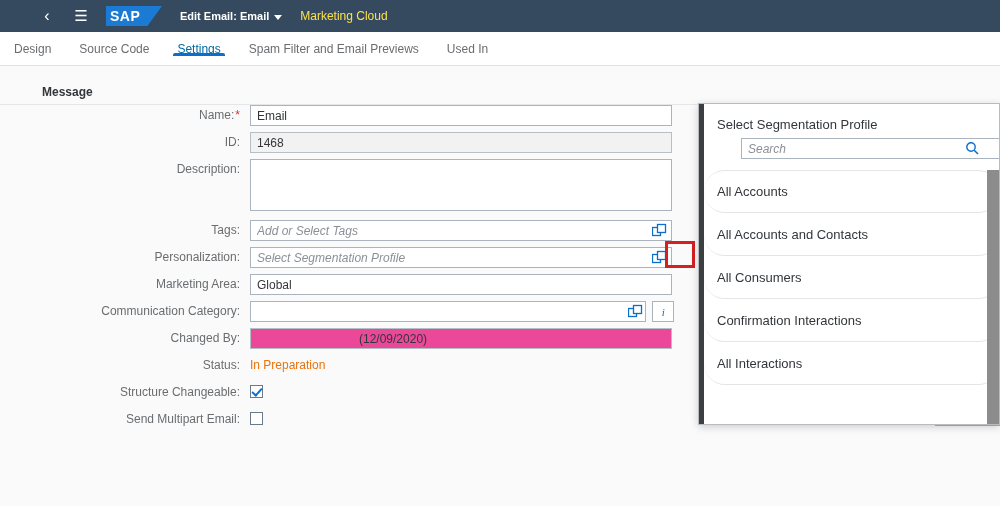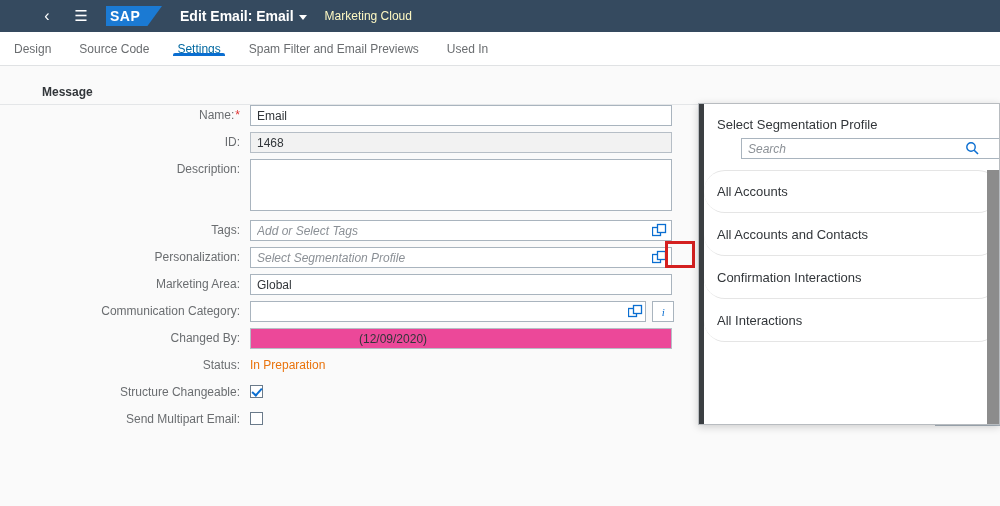--- a/index.html
+++ b/index.html
@@ -32,28 +32,28 @@
     position:absolute; inset:0;
     background:#1b7ad3;
     clip-path: polygon(0 0, 100% 0, 74% 100%, 0 100%);
   }
   .sap-logo .txt{
     position:absolute; left:4px; top:2px;
     color:#fff; font-weight:bold; font-size:14px; letter-spacing:.5px;
     font-family:"Liberation Sans", sans-serif;
   }
   .app-title{
-    margin-left:18px; color:#fff; font-weight:bold; font-size:14px;
+    margin-left:18px; color:#fff; font-weight:bold; font-size:11px;
     display:flex; align-items:center; gap:5px; cursor:pointer;
   }
   .caret-down{
     width:0;height:0;border-left:4px solid transparent;border-right:4px solid transparent;
     border-top:5px solid #fff; display:inline-block; margin-top:2px;
   }
-  .app-sub{ margin-left:18px; color:#fef9c3; font-size:12px; }
+  .app-sub{ margin-left:18px; color:#fde047; font-size:12px; }
 
   
   .tabbar{
     height:34px; background:#fff; display:flex; align-items:center;
     border-bottom:1px solid #e0e2e4; position:relative; z-index:4;
   }
   .tab{
     display:flex; align-items:center; padding:0 14px; color:#6a6d70;
     font-size:12px; cursor:pointer; position:relative;
   }
@@ -363,18 +363,19 @@
     <span class="srch-icon">
       <svg width="14" height="14" viewBox="0 0 14 14">
           <circle cx="6" cy="6" r="4.2" fill="none" stroke="#0a6ed1" stroke-width="1.4"></circle>
           <line x1="9.2" y1="9.2" x2="13" y2="13" stroke="#0a6ed1" stroke-width="1.6"></line>
         </svg>
     </span>
   </div>
   <div class="pop-list">
     <div class="pop-item">All Accounts</div>
     <div class="pop-item">All Accounts and Contacts</div>
+    <div class="pop-item">All Consumers</div>
     <div class="pop-item">Confirmation Interactions</div>
     <div class="pop-item">All Interactions</div>
   </div>
   <div class="pop-scroll-track"></div>
   <div class="pop-scroll-thumb"></div>
 </div>
 
 </body></html>

